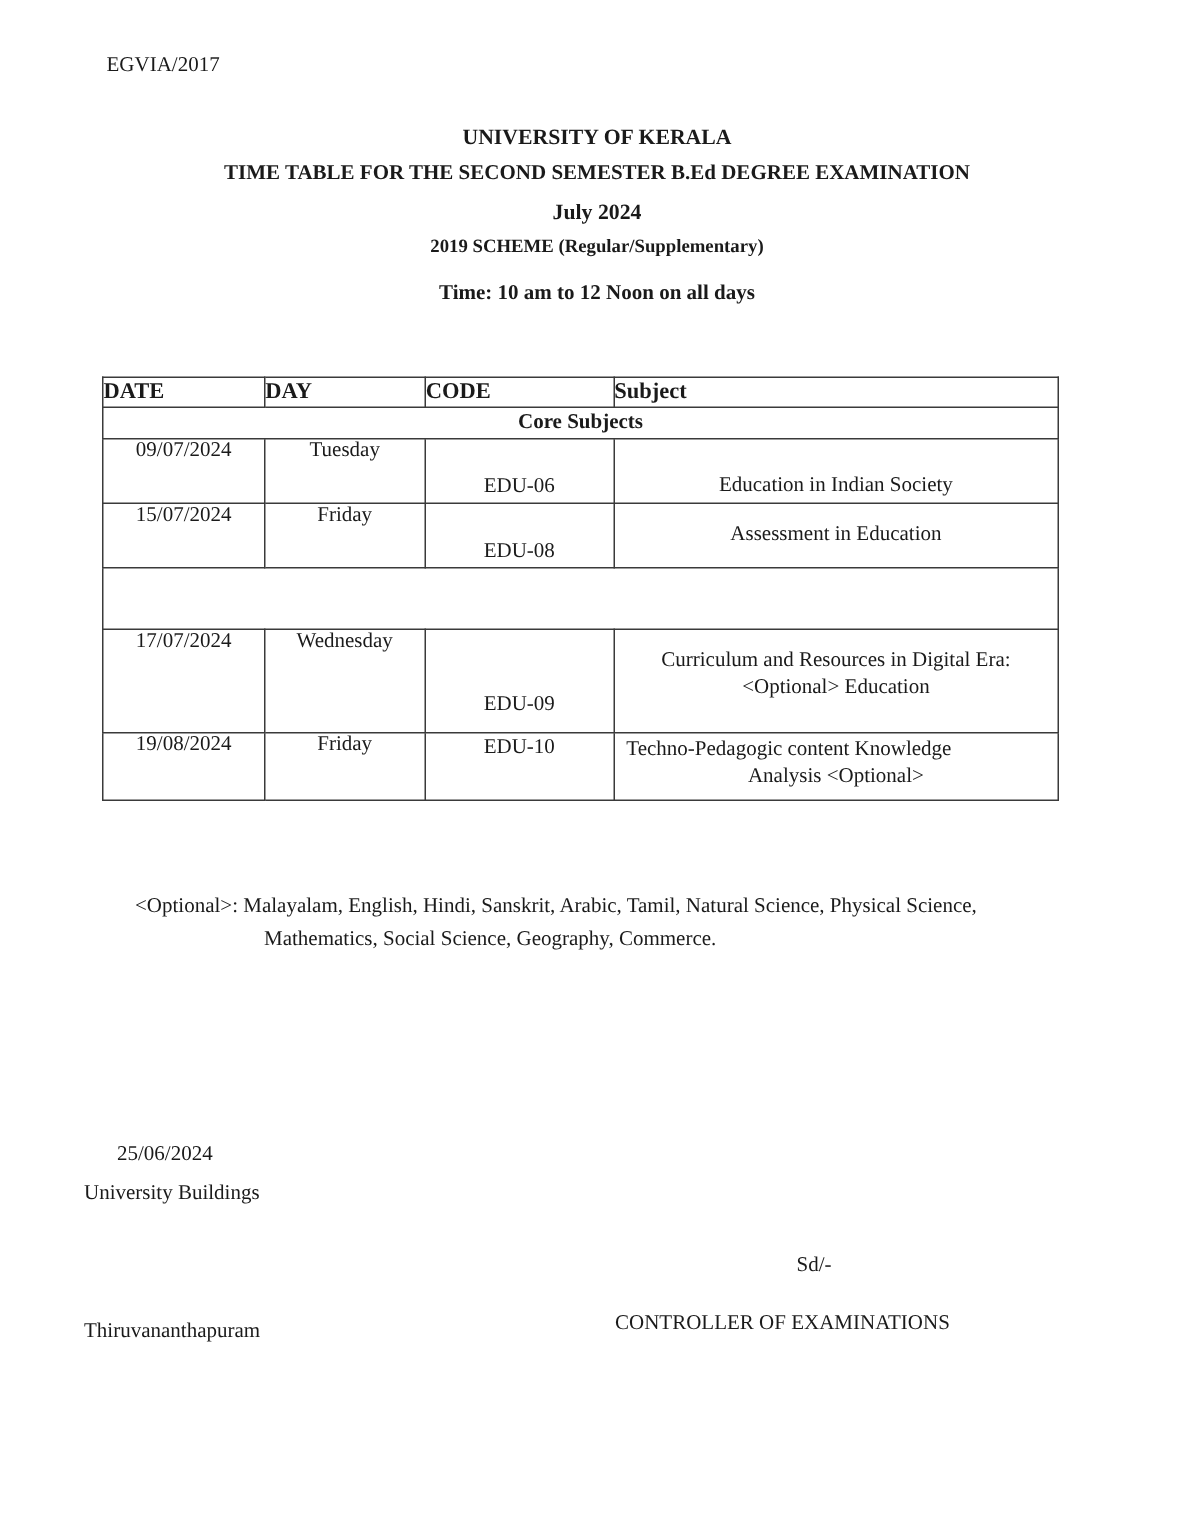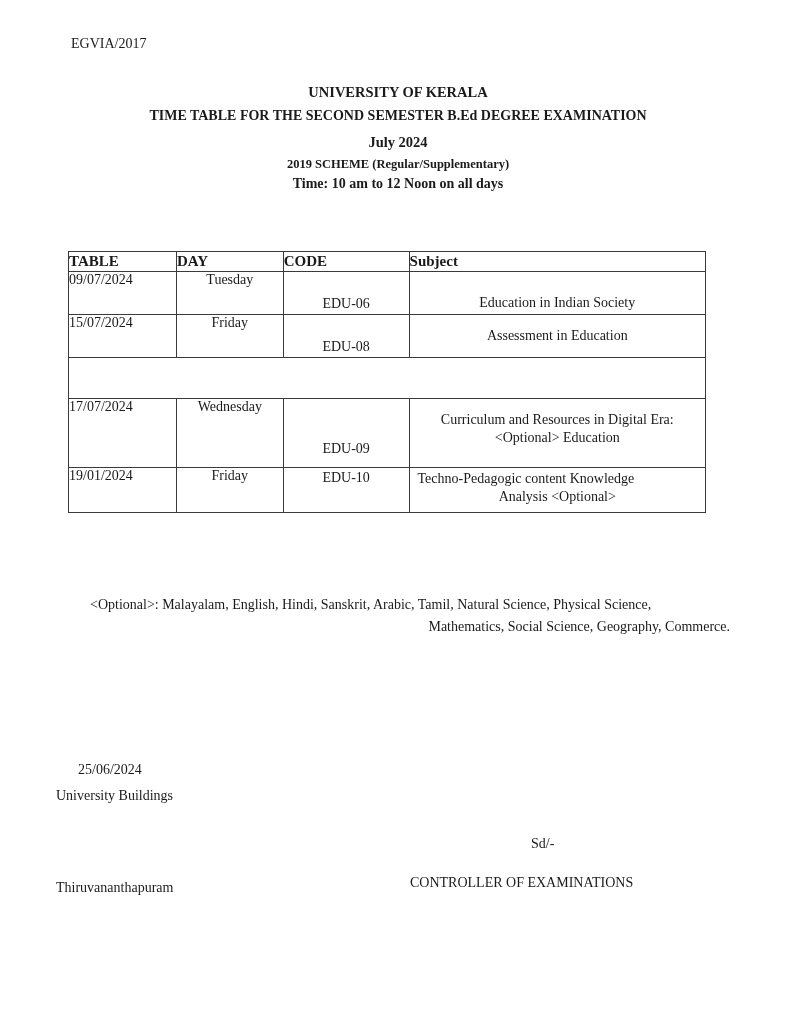--- a/index.html
+++ b/index.html
@@ -22,21 +22,21 @@
     }
     .heading {
       left: 0; width: 796px;
       text-align: center;
       font-weight: bold;
     }
     .h1 { top: 84px; font-size: 14.5px; }
     .h2 { top: 108px; font-size: 14px; }
     .h3 { top: 134px; font-size: 14.5px; }
     .h4 { top: 157px; font-size: 12.5px; }
-    .h5 { top: 176px; font-size: 14px; }
+    .h5 { top: 188px; font-size: 14px; }
 
     table.tt {
       position: absolute;
       left: 68px; top: 251px;
       width: 638px;
       border-collapse: collapse;
       font-size: 14px;
     }
     table.tt td, table.tt th {
       border: 1px solid #3a3a3a;
@@ -53,21 +53,21 @@
       text-align: left;
       padding: 2px 6px 1px 6px;
       height: 19px;
     }
     td.section {
       text-align: center;
       font-weight: bold;
       height: 20px;
       font-size: 14px;
     }
-    td.date { text-align: left; vertical-align: top; padding-top: 2px; }
+    td.date { text-align: center; vertical-align: top; padding-top: 2px; }
     td.day { text-align: center; vertical-align: top; padding-top: 2px; }
     td.code { text-align: center; }
     td.subj { text-align: center; line-height: 18px; }
 
     .r1 td { height: 40px; }
     .r1 td.code, .r1 td.subj { vertical-align: bottom; padding-bottom: 2px; }
     .r2 td { height: 20px; vertical-align: middle; }
     .r2 td.date, .r2 td.day { padding-top: 0; vertical-align: middle; }
     .r3 td { height: 40px; }
     .r3 td.code { vertical-align: bottom; padding-bottom: 2px; }
@@ -81,21 +81,21 @@
     .r5 td.subj { vertical-align: top; padding-top: 2px; }
     .r5 .subj-line1 { display: block; text-align: left; padding-left: 8px; }
     .r5 .subj-line2 { display: block; text-align: center; }
 
     .note {
       left: 90px; top: 594px;
       font-size: 14px;
       line-height: 22px;
       width: 640px;
     }
-    .note .indent { padding-left: 86px; display: block; text-align: right; }
+    .note .indent { padding-left: 86px; display: block; }
 
     .place {
       font-size: 14px;
       line-height: 19px;
     }
     .place-date { left: 78px; top: 760px; }
     .place-1 { left: 56px; top: 786px; }
     .place-2 { left: 56px; top: 838px; margin-top: 40px; }
     .sd { left: 531px; top: 836px; font-size: 14px; }
     .ctrl { left: 410px; top: 875px; font-size: 14px; }
@@ -113,24 +113,27 @@
 
 <table class="tt">
   <colgroup>
     <col class="c-date">
       <col class="c-day">
       <col class="c-code">
       <col class="c-subj">
   </colgroup>
   <tbody>
       <tr>
-    <th class="hdr">TABLE</th>
+    <th class="hdr">DATE</th>
     <th class="hdr">DAY</th>
     <th class="hdr">CODE</th>
     <th class="hdr">Subject</th>
+  </tr>
+  <tr>
+    <td class="section" colspan="4">Core Subjects</td>
   </tr>
   <tr class="r1">
     <td class="date">09/07/2024</td>
     <td class="day">Tuesday</td>
     <td class="code">EDU-06</td>
     <td class="subj">Education in Indian Society</td>
   </tr>
   <tr class="r3">
     <td class="date">15/07/2024</td>
     <td class="day">Friday</td>
@@ -143,21 +146,21 @@
   <tr class="r4">
     <td class="date">17/07/2024</td>
     <td class="day">Wednesday</td>
     <td class="code">EDU-09</td>
     <td class="subj">
       <span style="display:block">Curriculum and Resources in Digital Era:</span>
       <span style="display:block">&lt;Optional&gt; Education</span>
     </td>
   </tr>
   <tr class="r5">
-    <td class="date">19/01/2024</td>
+    <td class="date">19/08/2024</td>
     <td class="day">Friday</td>
     <td class="code">EDU-10</td>
     <td class="subj">
       <span class="subj-line1">Techno-Pedagogic content Knowledge</span>
       <span class="subj-line2">Analysis  &lt;Optional&gt;</span>
     </td>
   </tr>
 </tbody>
   </table>
 

